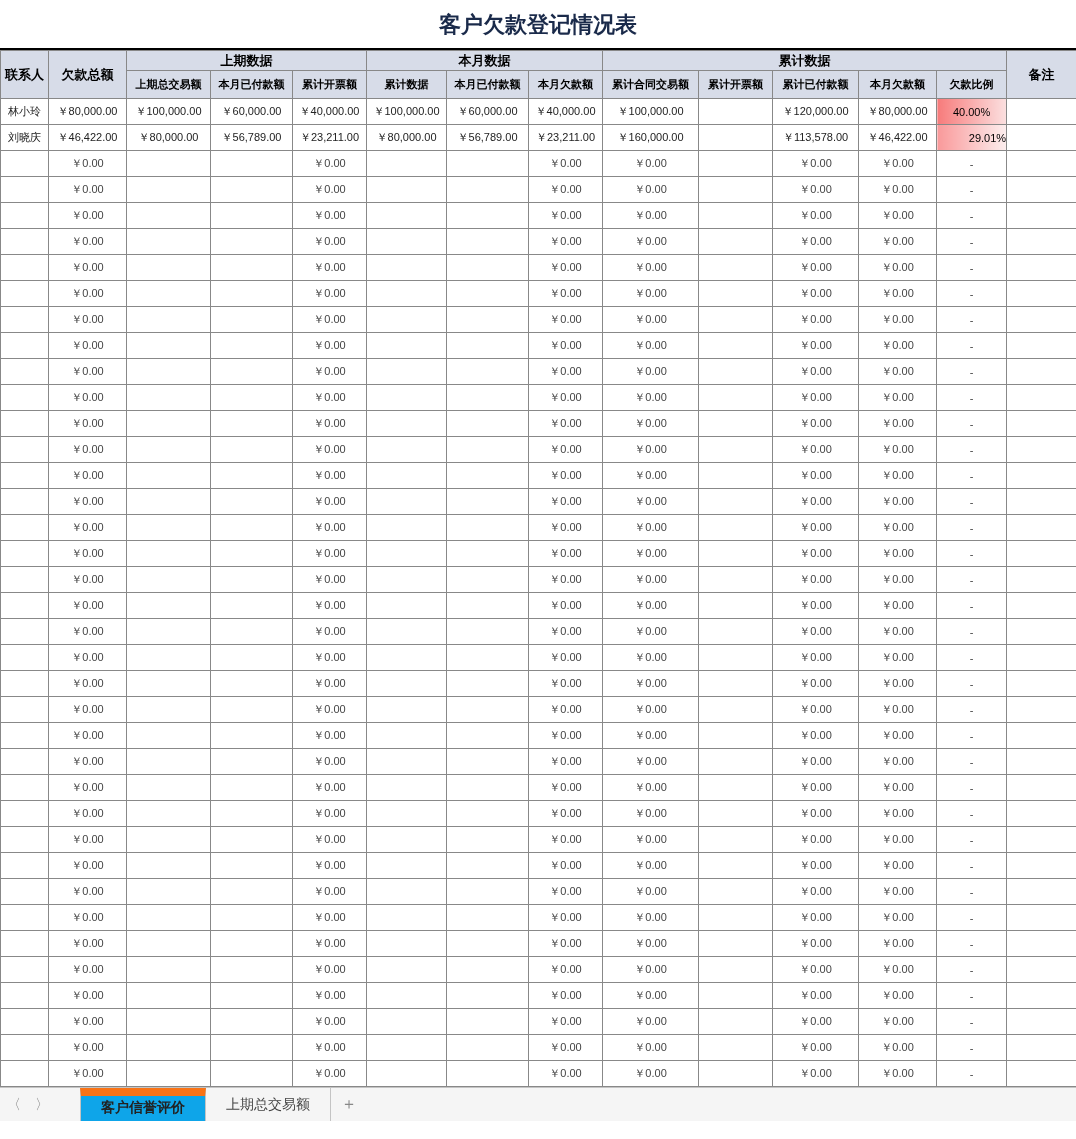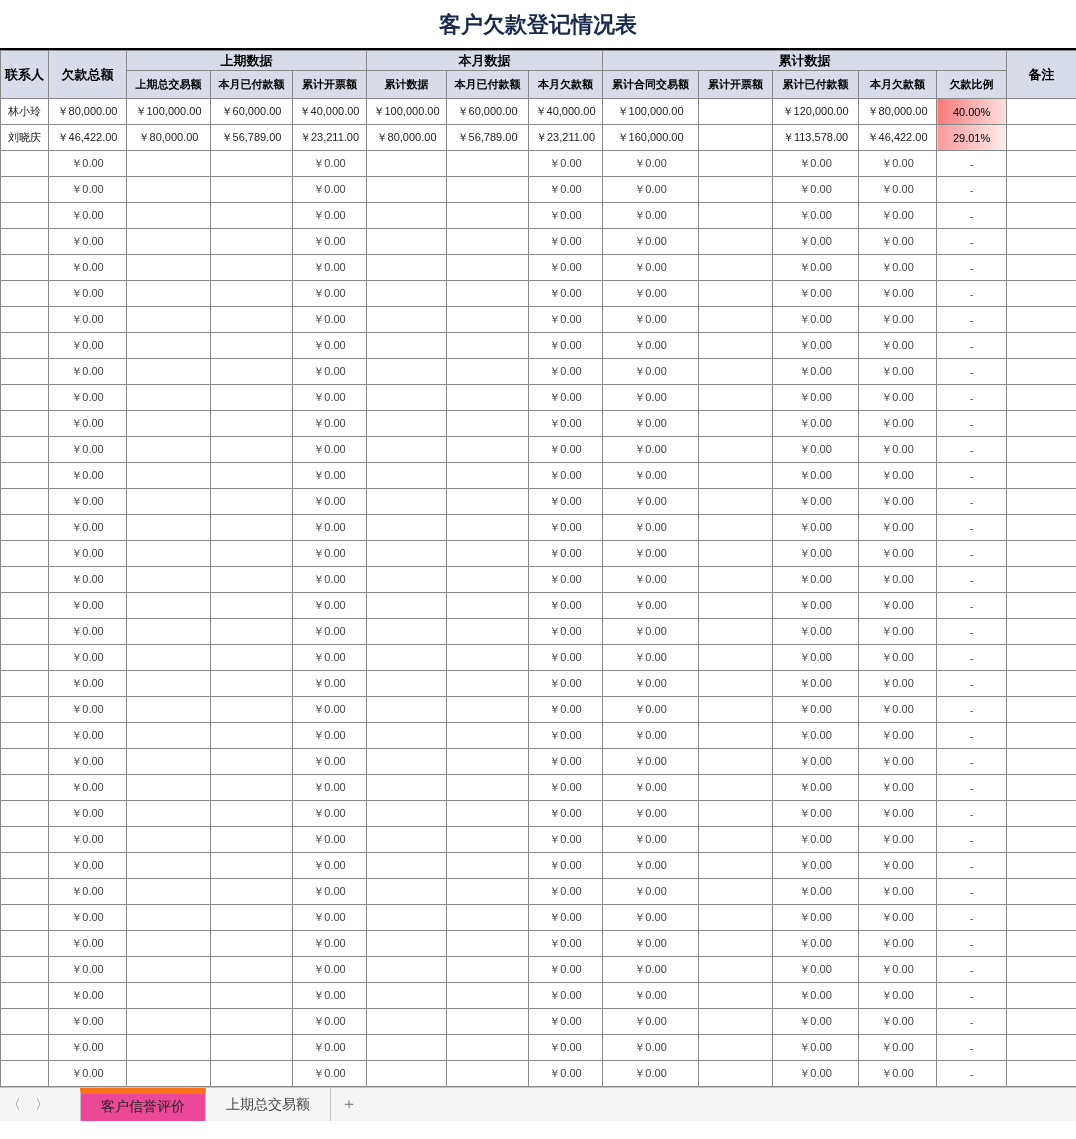--- a/index.html
+++ b/index.html
@@ -59,20 +59,21 @@
 .c-a4      { width: 78px; }
 .c-a5      { width: 70px; }
 .c-remark  { width: 70px; }
 .ratio-warn {
   background: linear-gradient(to right, #f77b7b, #fbe0e0);
   color: #000;
 }
 .ratio-warn2 {
   background: linear-gradient(to right, #f9999a, #fceeee);
   color: #000;
+  text-align: right;
 }
 .sheet-tabs {
   display: flex;
   align-items: center;
   height: 34px;
   border-top: 1px solid #c4c4c4;
   background: #f5f5f5;
   font-size: 14px;
   color: #444;
 }
@@ -85,24 +86,24 @@
 }
 .tab {
   padding: 0 20px;
   height: 100%;
   display: flex;
   align-items: center;
   border-right: 1px solid #c4c4c4;
   cursor: pointer;
 }
 .tab.active {
-  background: #ec4899;
-  border-top: 6px solid #f97316;
+  background: #0ea5e9;
+  border-top: 8px solid #f97316;
   margin-top: -1px;
-  font-weight: 400;
+  font-weight: 700;
   color: #222;
 }
 .tab.first { border-left: 1px solid #c4c4c4; margin-left: 24px; }
 .add-tab {
   width: 36px; text-align: center; font-size: 16px; color: #888; cursor: pointer;
 }
 </style>
 </head>
 <body>
 

